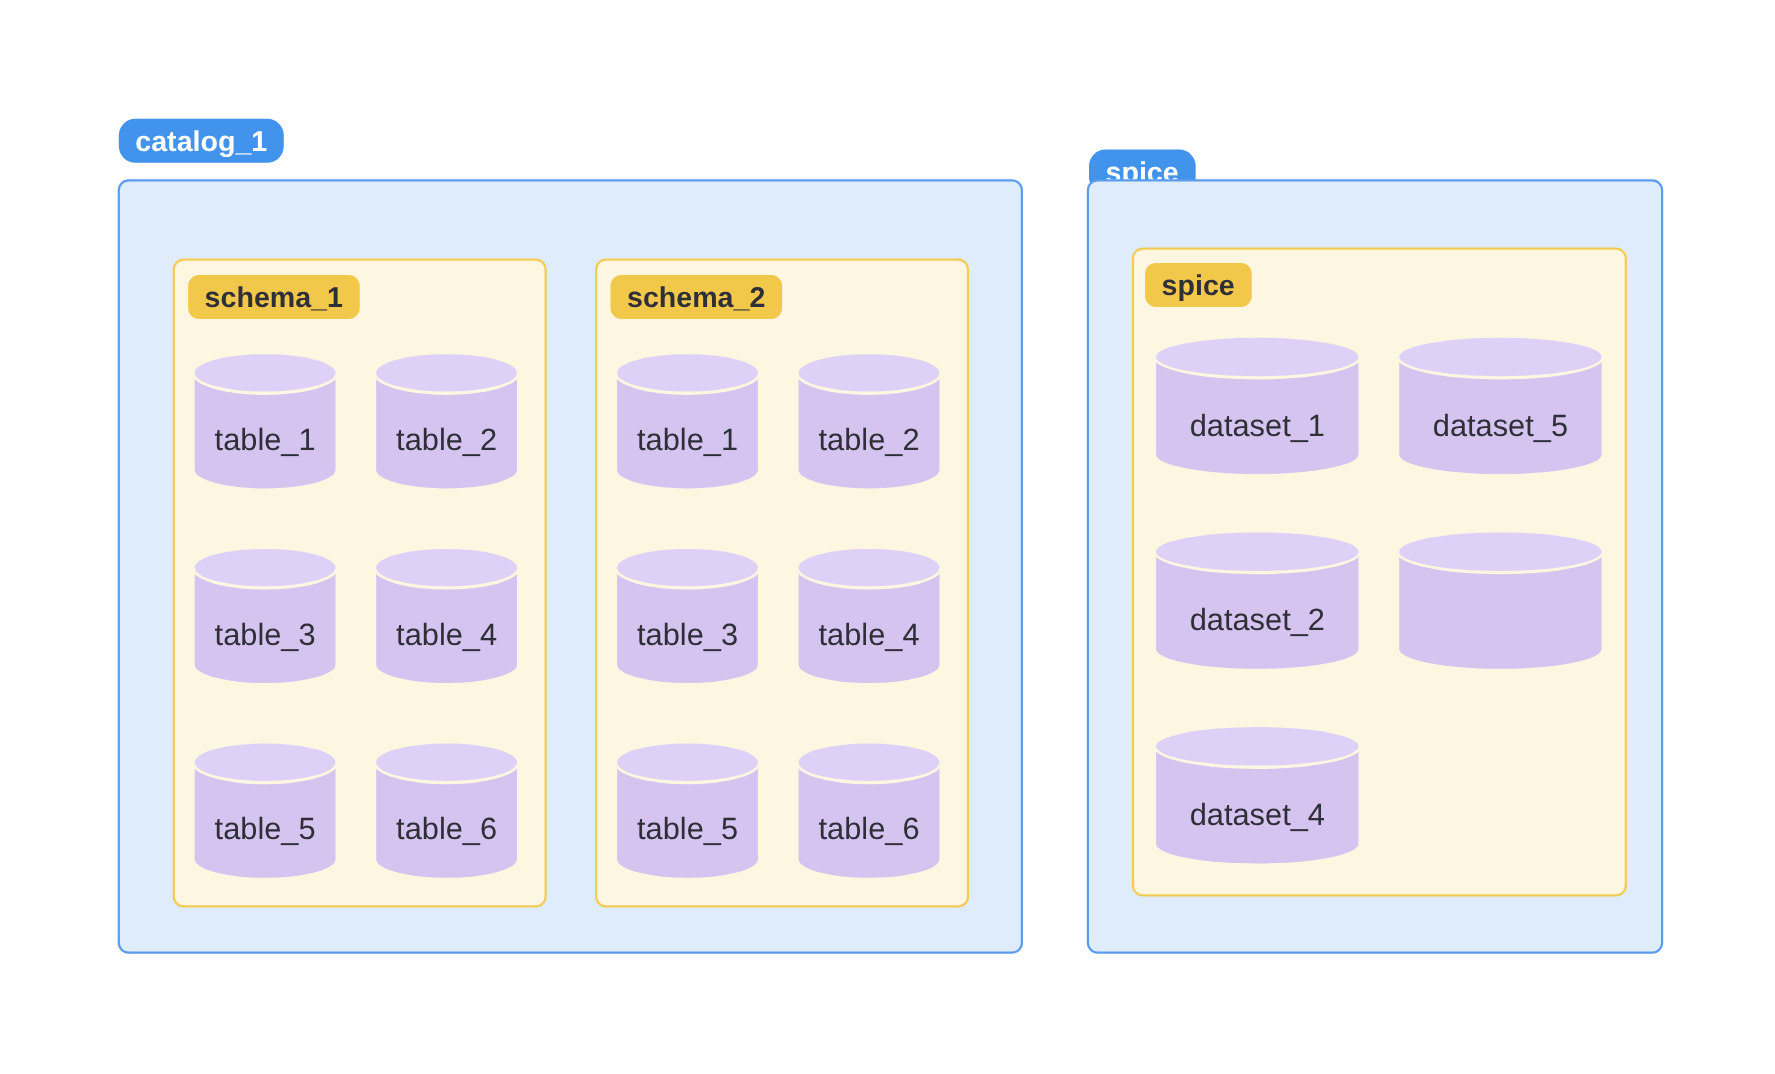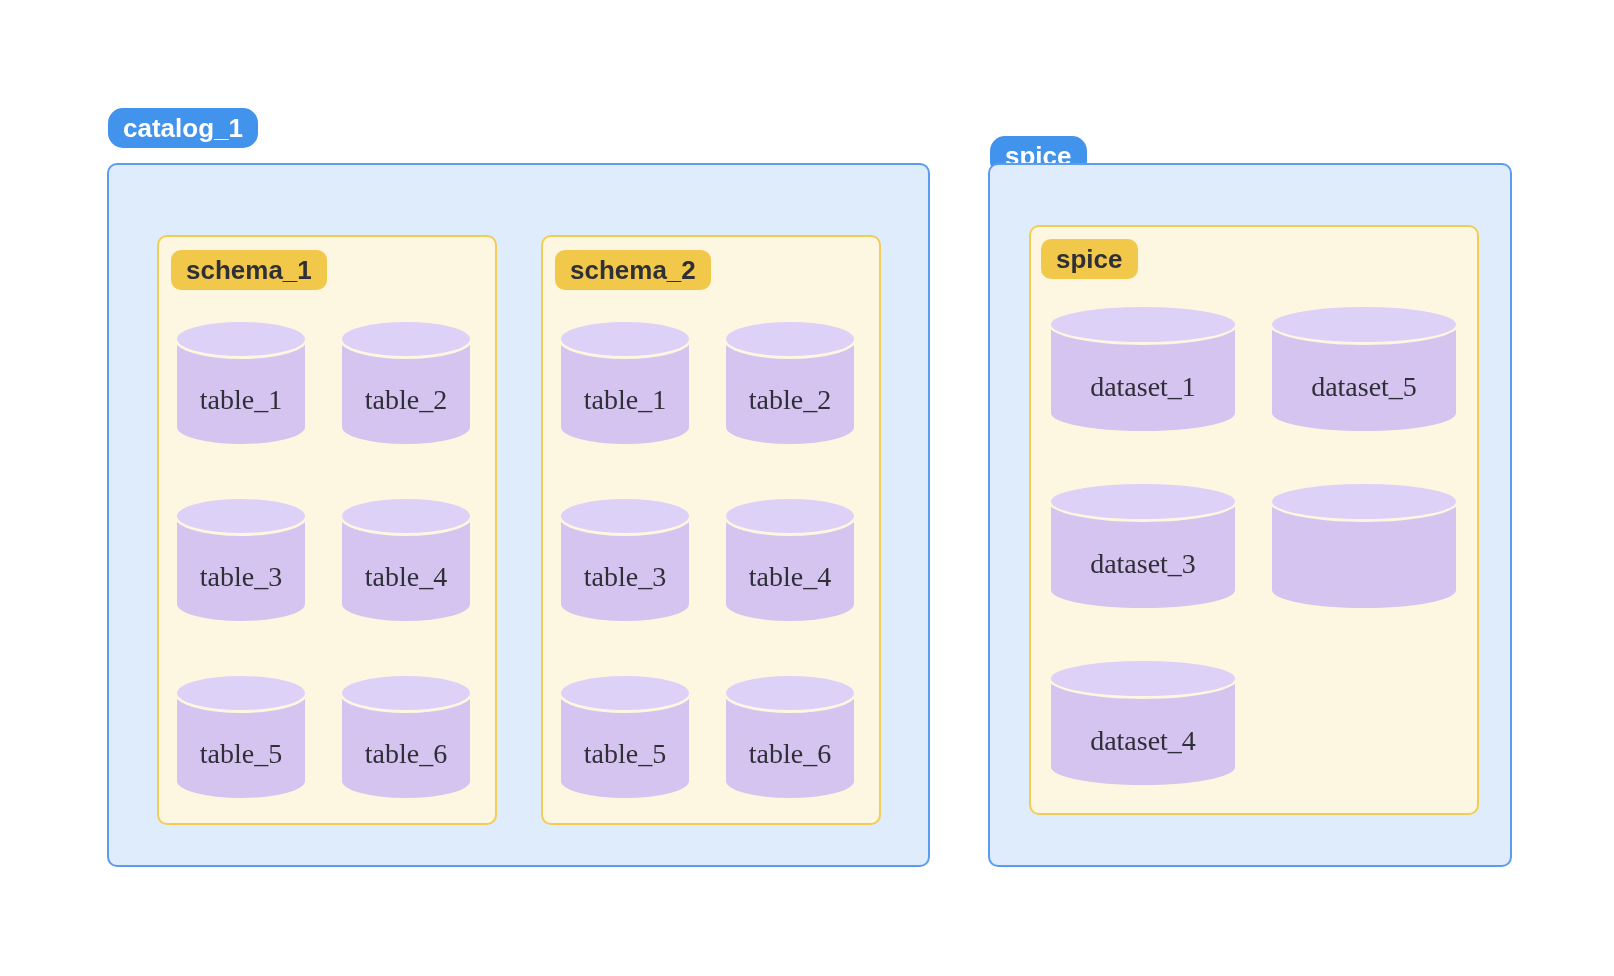--- a/index.html
+++ b/index.html
@@ -71,21 +71,21 @@
   }
   .dataset-grid {
     left: 20px; top: 80px;
     grid-template-columns: repeat(2, 184px);
     grid-template-rows: repeat(3, 124px);
     grid-auto-flow: column;          
     column-gap: 37px; row-gap: 53px;
   }
 
   
-  .cyl { position: relative; font-family: Liberation Serif, serif; }
+  .cyl { position: relative; }
   .cyl.t { width: 128px; height: 122px; --eh: 34px; --br: 17px; }
   .cyl.d { width: 184px; height: 124px; padding-left: 19px; --eh: 35px; --br: 18px; }
   .cyl-body {
     position: absolute; left: 0; right: 0;
     top: calc(var(--eh) / 2); bottom: 0;
     background: var(--cylinder-body);
     border-radius: 0 0 50% 50% / 0 0 var(--br) var(--br);
   }
   .cyl-top {
     position: absolute; left: 0; top: 0;
@@ -191,21 +191,21 @@
       <div class="badge badge-yellow">spice</div>
       <div class="cyl-grid dataset-grid">
         <div class="cyl d">
           <span class="cyl-body"></span>
           <span class="cyl-top"></span>
           <span class="cyl-label">dataset_1</span>
         </div>
         <div class="cyl d">
           <span class="cyl-body"></span>
           <span class="cyl-top"></span>
-          <span class="cyl-label">dataset_3</span>
+          <span class="cyl-label">dataset_2</span>
         </div>
         <div class="cyl d">
           <span class="cyl-body"></span>
           <span class="cyl-top"></span>
           <span class="cyl-label">dataset_4</span>
         </div>
         <div class="cyl d">
           <span class="cyl-body"></span>
           <span class="cyl-top"></span>
           <span class="cyl-label">dataset_5</span>

